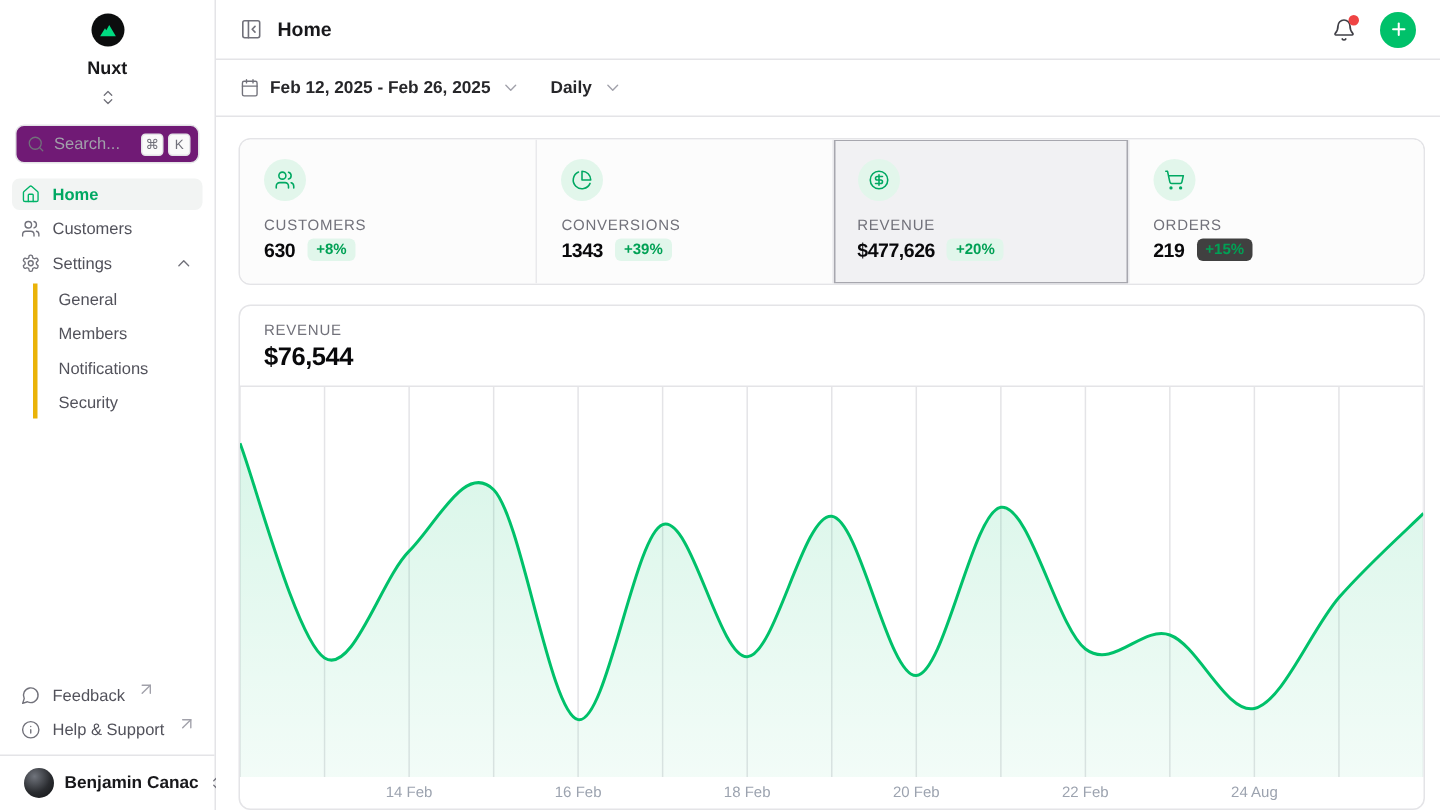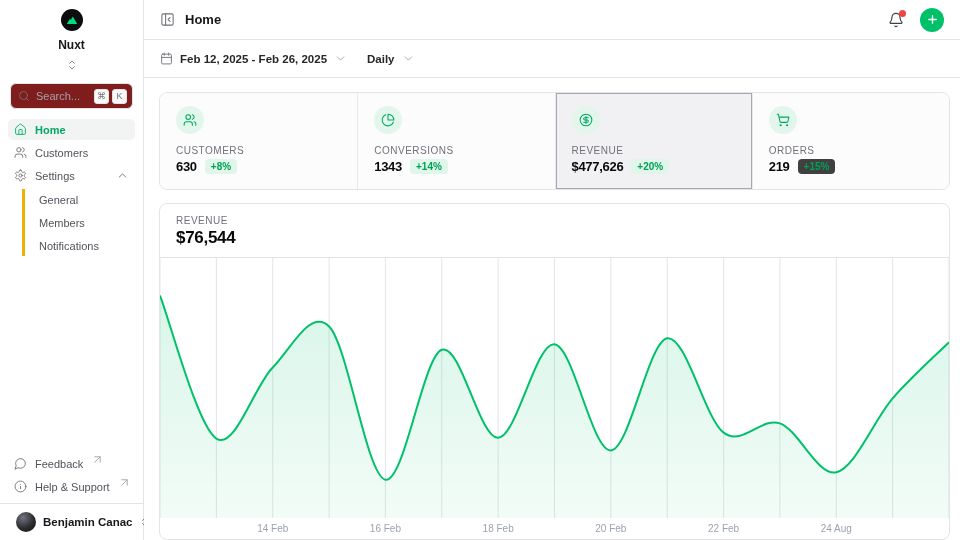--- a/index.html
+++ b/index.html
@@ -16,21 +16,21 @@
   .sb-header { padding:9px 12px 4px; }
   .sb-team { display:flex; align-items:center; gap:7px; width:100%; background:none; border:0; padding:0;flex-direction:column; }
   .logo-circle { width:22px; height:22px; border-radius:50%; background:#0c0d0e;
     display:flex; align-items:center; justify-content:center; flex:0 0 auto; }
   .logo-circle svg { width:14px; height:14px; }
   .team-name { font-size:12px; font-weight:700; color:#18181b; flex:1; text-align:left; }
   .icn { display:inline-flex; color:#71717a; }
   .icn svg { width:12px; height:12px; }
 
   .sb-search { margin:8px 10px 10px; height:26px; display:flex; align-items:center; gap:6px;
-    border:1px solid #e4e4e7; border-radius:6px; background:#7f1d1d; padding:0 5px 0 7px; }
+    border:1px solid #e4e4e7; border-radius:6px; background:#701a75; padding:0 5px 0 7px; }
   .sb-search .icn svg { width:12px; height:12px; }
   .sb-search .ph { font-size:11px; color:#a1a1aa; flex:1; text-align:left; }
   .kbds { display:flex; gap:3px; }
   kbd { min-width:15px; height:15px; border:1px solid #e4e4e7; border-radius:3px; background:#fafafa;
     color:#71717a; font-size:9px; display:inline-flex; align-items:center; justify-content:center;
     padding:0 2px; font-family:inherit; }
 
   .sb-nav { padding:0 8px; display:flex; flex-direction:column; gap:2px; }
   .nav-item { display:flex; align-items:center; gap:8px; height:21px; padding:0 6px;
     border-radius:5px; font-size:11px; color:#52525b; border:0; background:none; width:100%; }
@@ -170,20 +170,21 @@
   <span class="icn">
             <svg viewBox="0 0 24 24" fill="none" stroke="currentColor" stroke-width="1.7" stroke-linecap="round" stroke-linejoin="round">
               <path d="m18 15-6-6-6 6"></path>
             </svg>
           </span>
         </button>
         <div class="sb-sub">
           <button class="sub-item">General</button>
           <button class="sub-item">Members</button>
           <button class="sub-item">Notifications</button>
+          <button class="sub-item">Security</button>
         </div>
       </nav>
 
     <div class="sb-grow"></div>
 
     <div class="sb-footer" id="sb-footer">
         <button class="nav-item">
     <span class="icn">
             <svg viewBox="0 0 24 24" fill="none" stroke="currentColor" stroke-width="1.7" stroke-linecap="round" stroke-linejoin="round">
               <path d="M7.9 20A9 9 0 1 0 4 16.1L2 22Z"></path>
@@ -308,21 +309,21 @@
           <button class="stat">
     <span class="stat-icn">
               <svg viewBox="0 0 24 24" fill="none" stroke="currentColor" stroke-width="1.7" stroke-linecap="round" stroke-linejoin="round">
                 <path d="M21.21 15.89A10 10 0 1 1 8 2.83"></path>
                 <path d="M22 12A10 10 0 0 0 12 2v10z"></path>
               </svg>
             </span>
     <div class="stat-label">CONVERSIONS</div>
     <div class="stat-row">
       <span class="stat-value">1343</span>
-      <span class="delta" style="color: rgb(0, 161, 85); background: rgb(225, 246, 235);">+14%</span>
+      <span class="delta" style="color: rgb(0, 161, 85); background: rgb(225, 246, 235);">+39%</span>
     </div>
   </button>
           <button class="stat selected">
     <span class="stat-icn">
               <svg viewBox="0 0 24 24" fill="none" stroke="currentColor" stroke-width="1.7" stroke-linecap="round" stroke-linejoin="round">
                 <circle cx="12" cy="12" r="10"></circle>
                 <path d="M16 8h-6a2 2 0 1 0 0 4h4a2 2 0 1 1 0 4H8"></path>
                 <path d="M12 18V6"></path>
               </svg>
             </span>

